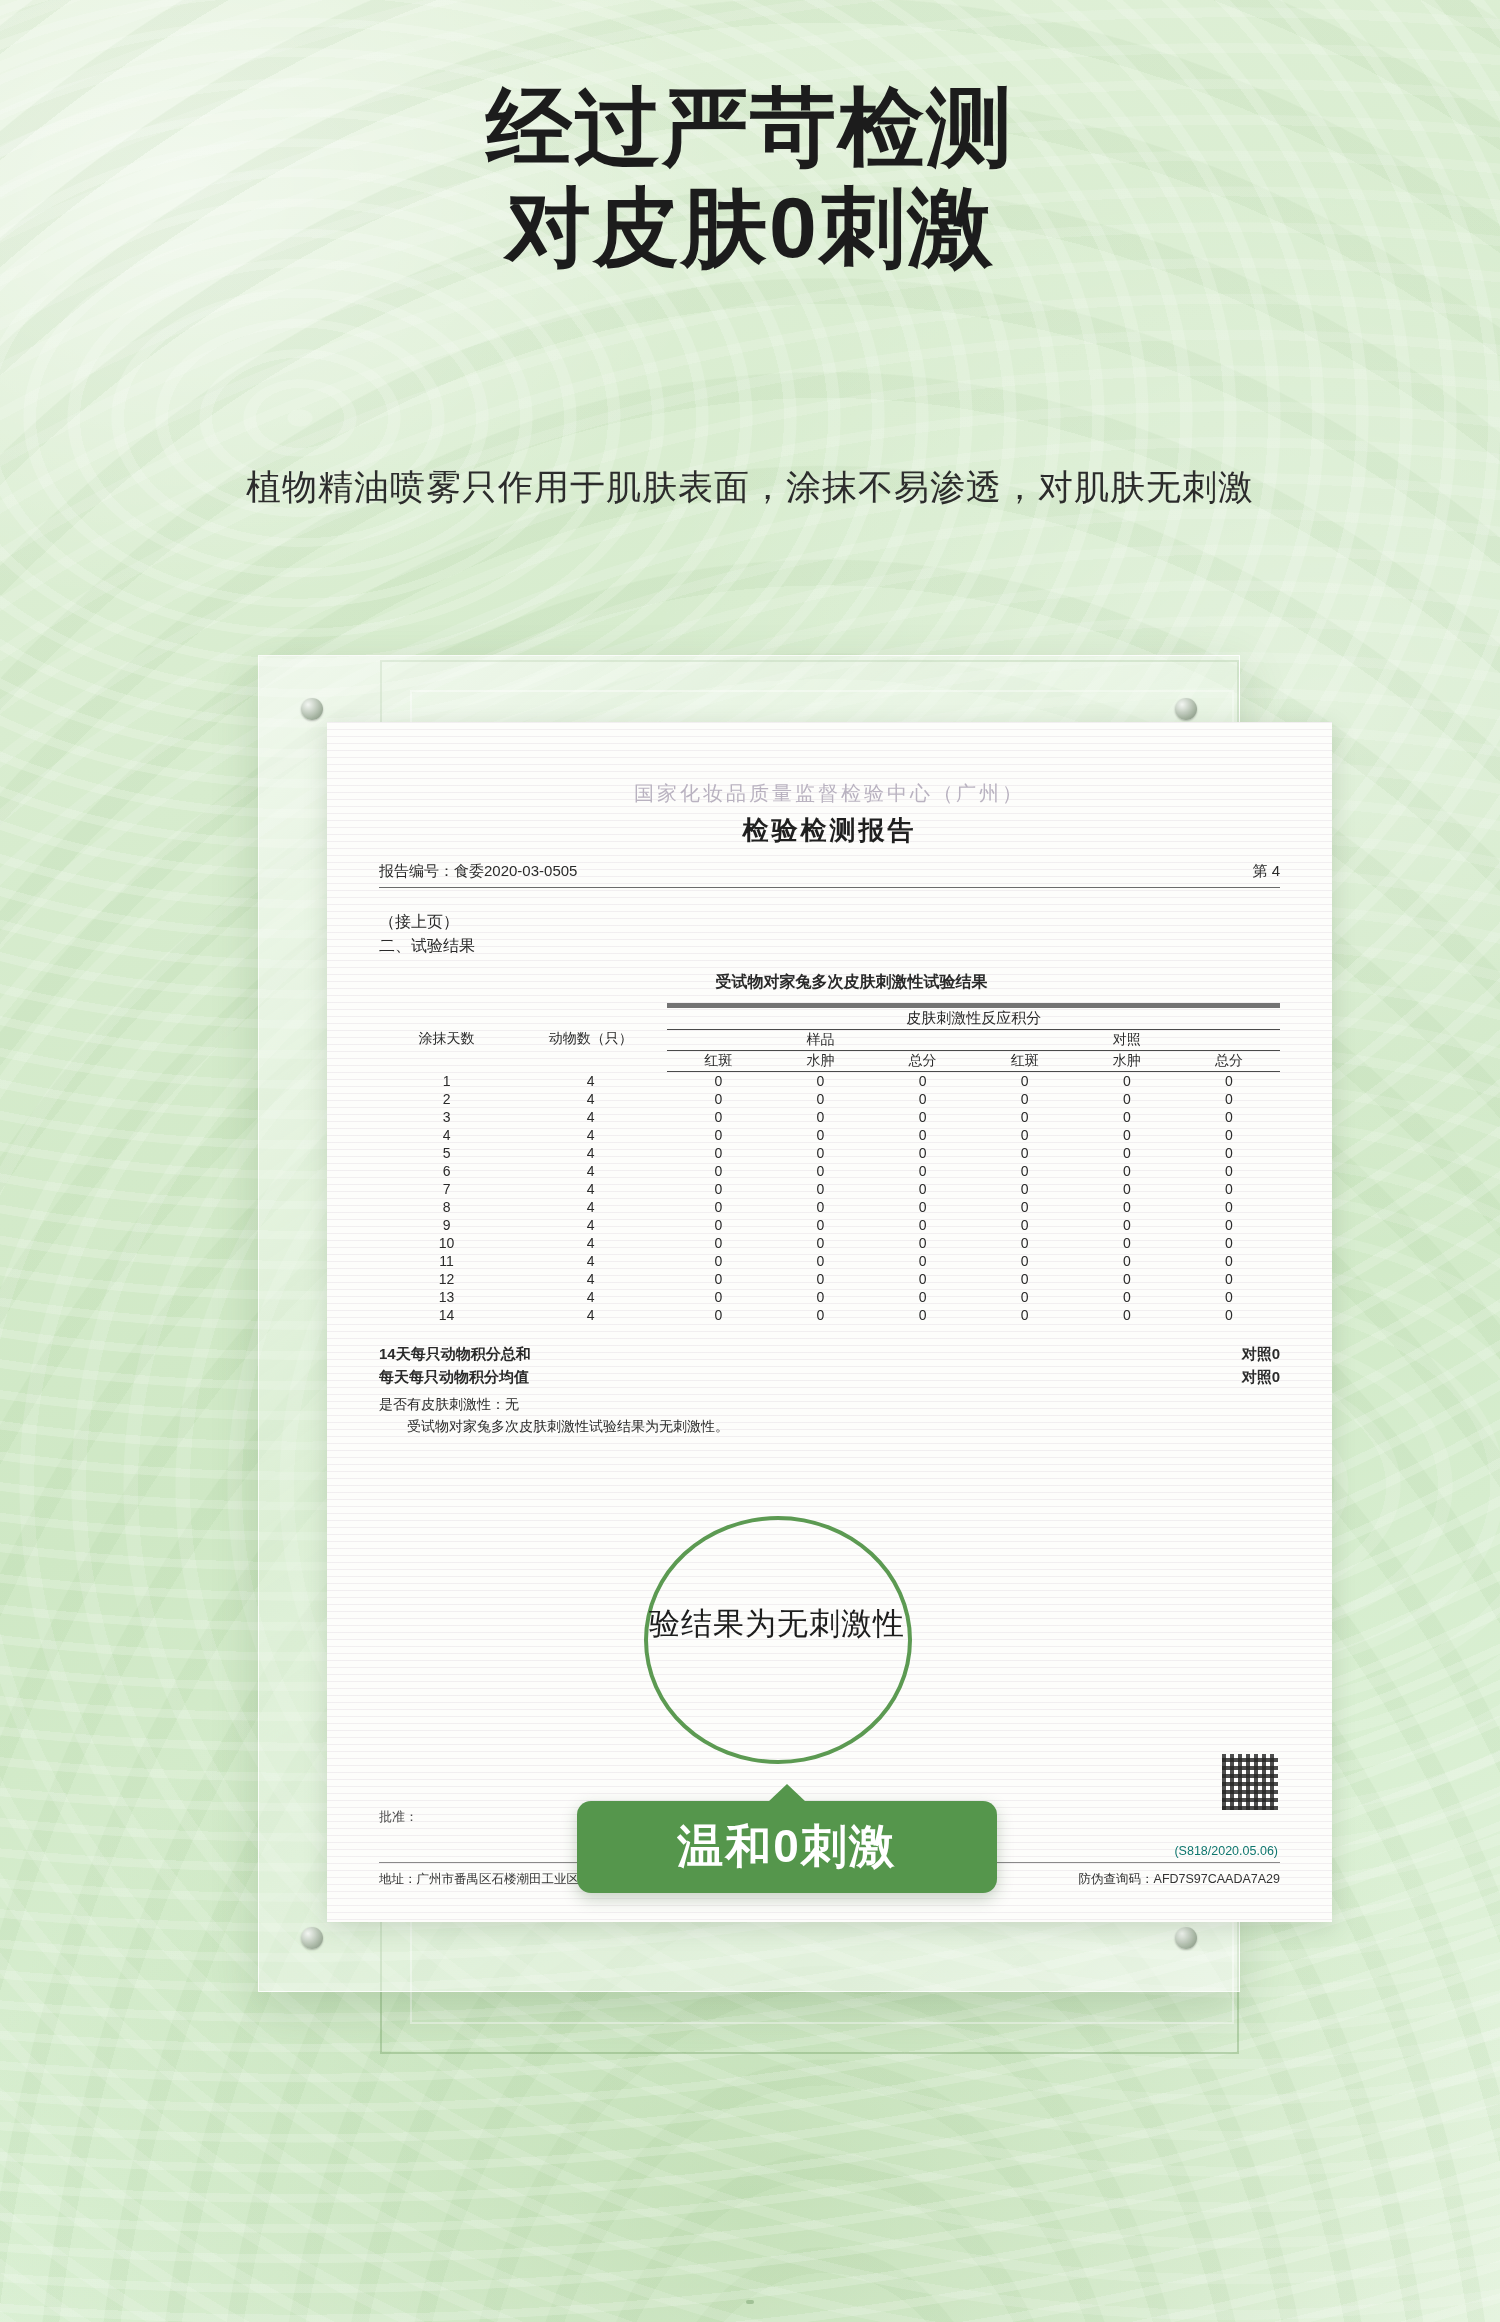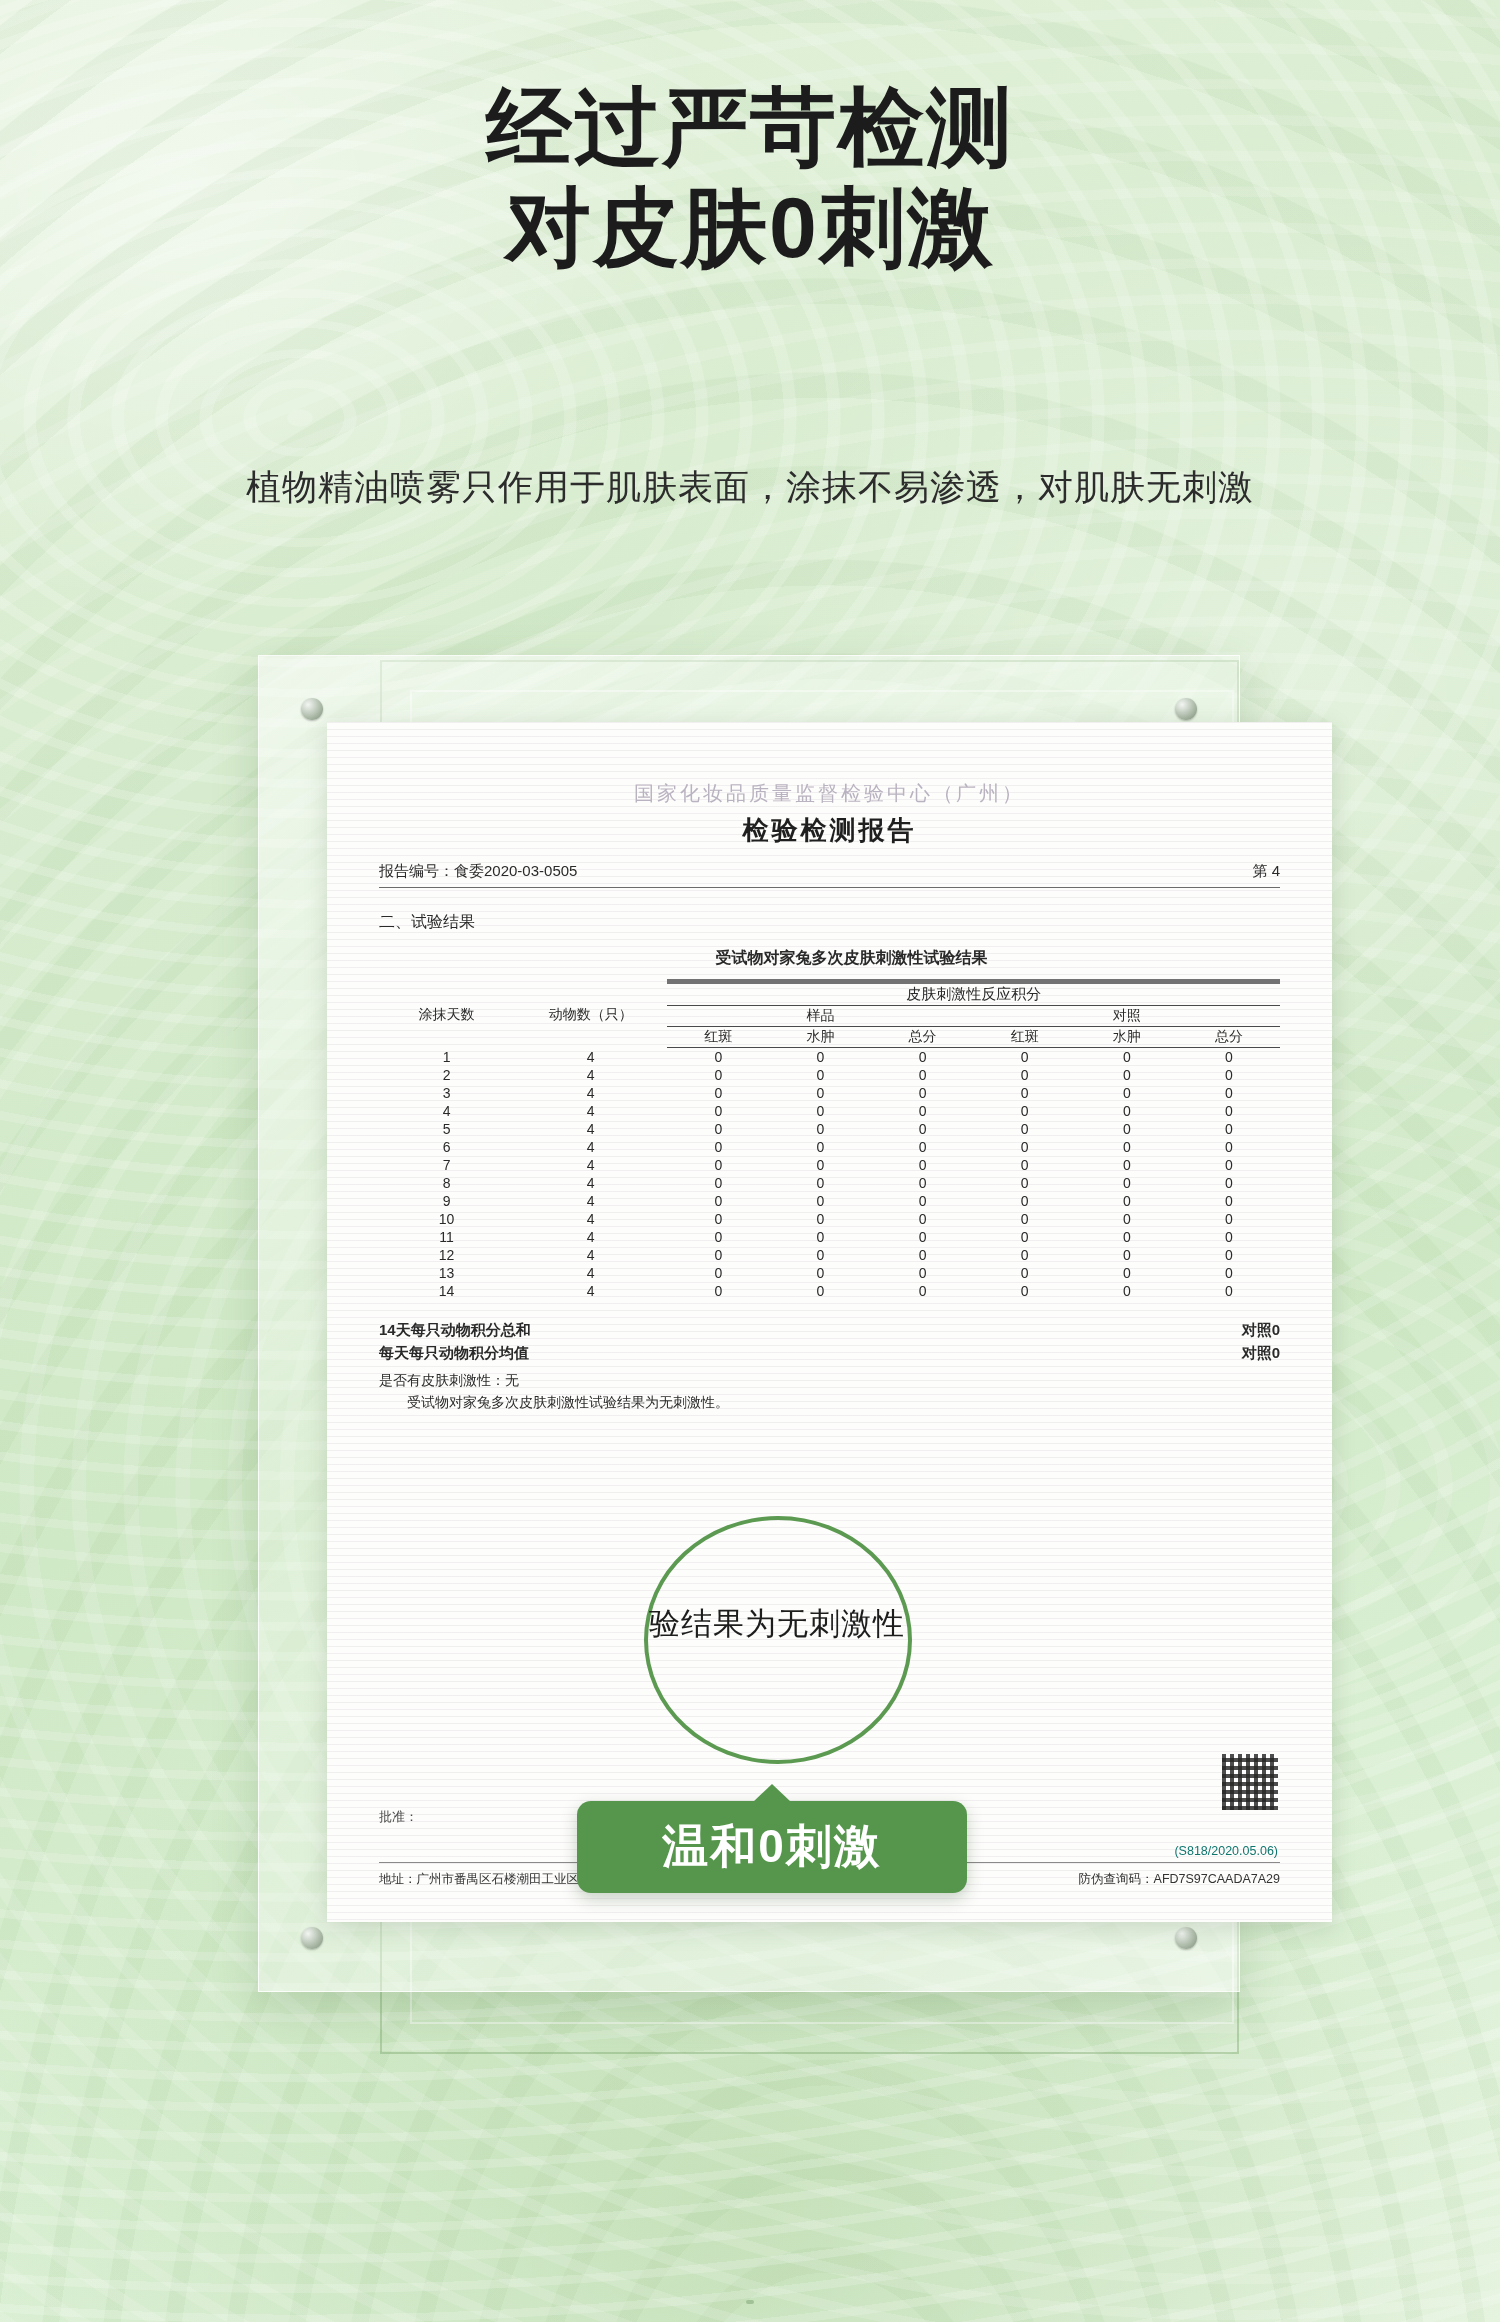--- a/index.html
+++ b/index.html
@@ -288,21 +288,21 @@
     color: #1d1d1d;
     z-index: 7;
     letter-spacing: 1px;
   }
 
   
   .callout {
     position: absolute;
     left: 318px;
     top: 1145px;
-    width: 390px;
+    width: 420px;
     height: 92px;
     background: #55964c;
     border-radius: 14px;
     z-index: 8;
     display: flex;
     align-items: center;
     justify-content: center;
     box-shadow: 0 6px 16px rgba(40,80,35,.25);
   }
   .callout span {
@@ -359,20 +359,21 @@
 
       <div class="cert-org">国家化妆品质量监督检验中心（广州）</div>
       <div class="cert-title">检验检测报告</div>
 
       <div class="cert-meta">
         <span>报告编号：食委2020-03-0505</span>
         <span>第 4</span>
       </div>
 
       <div class="cert-note">
+        <div>（接上页）</div>
         <div>二、试验结果</div>
       </div>
 
       <div class="cert-tbl-title">受试物对家兔多次皮肤刺激性试验结果</div>
 
       <table class="results">
         <thead>
           <tr>
             <th class="col-days" rowspan="3">涂抹天数</th>
             <th class="col-animals" rowspan="3">动物数（只）</th>

